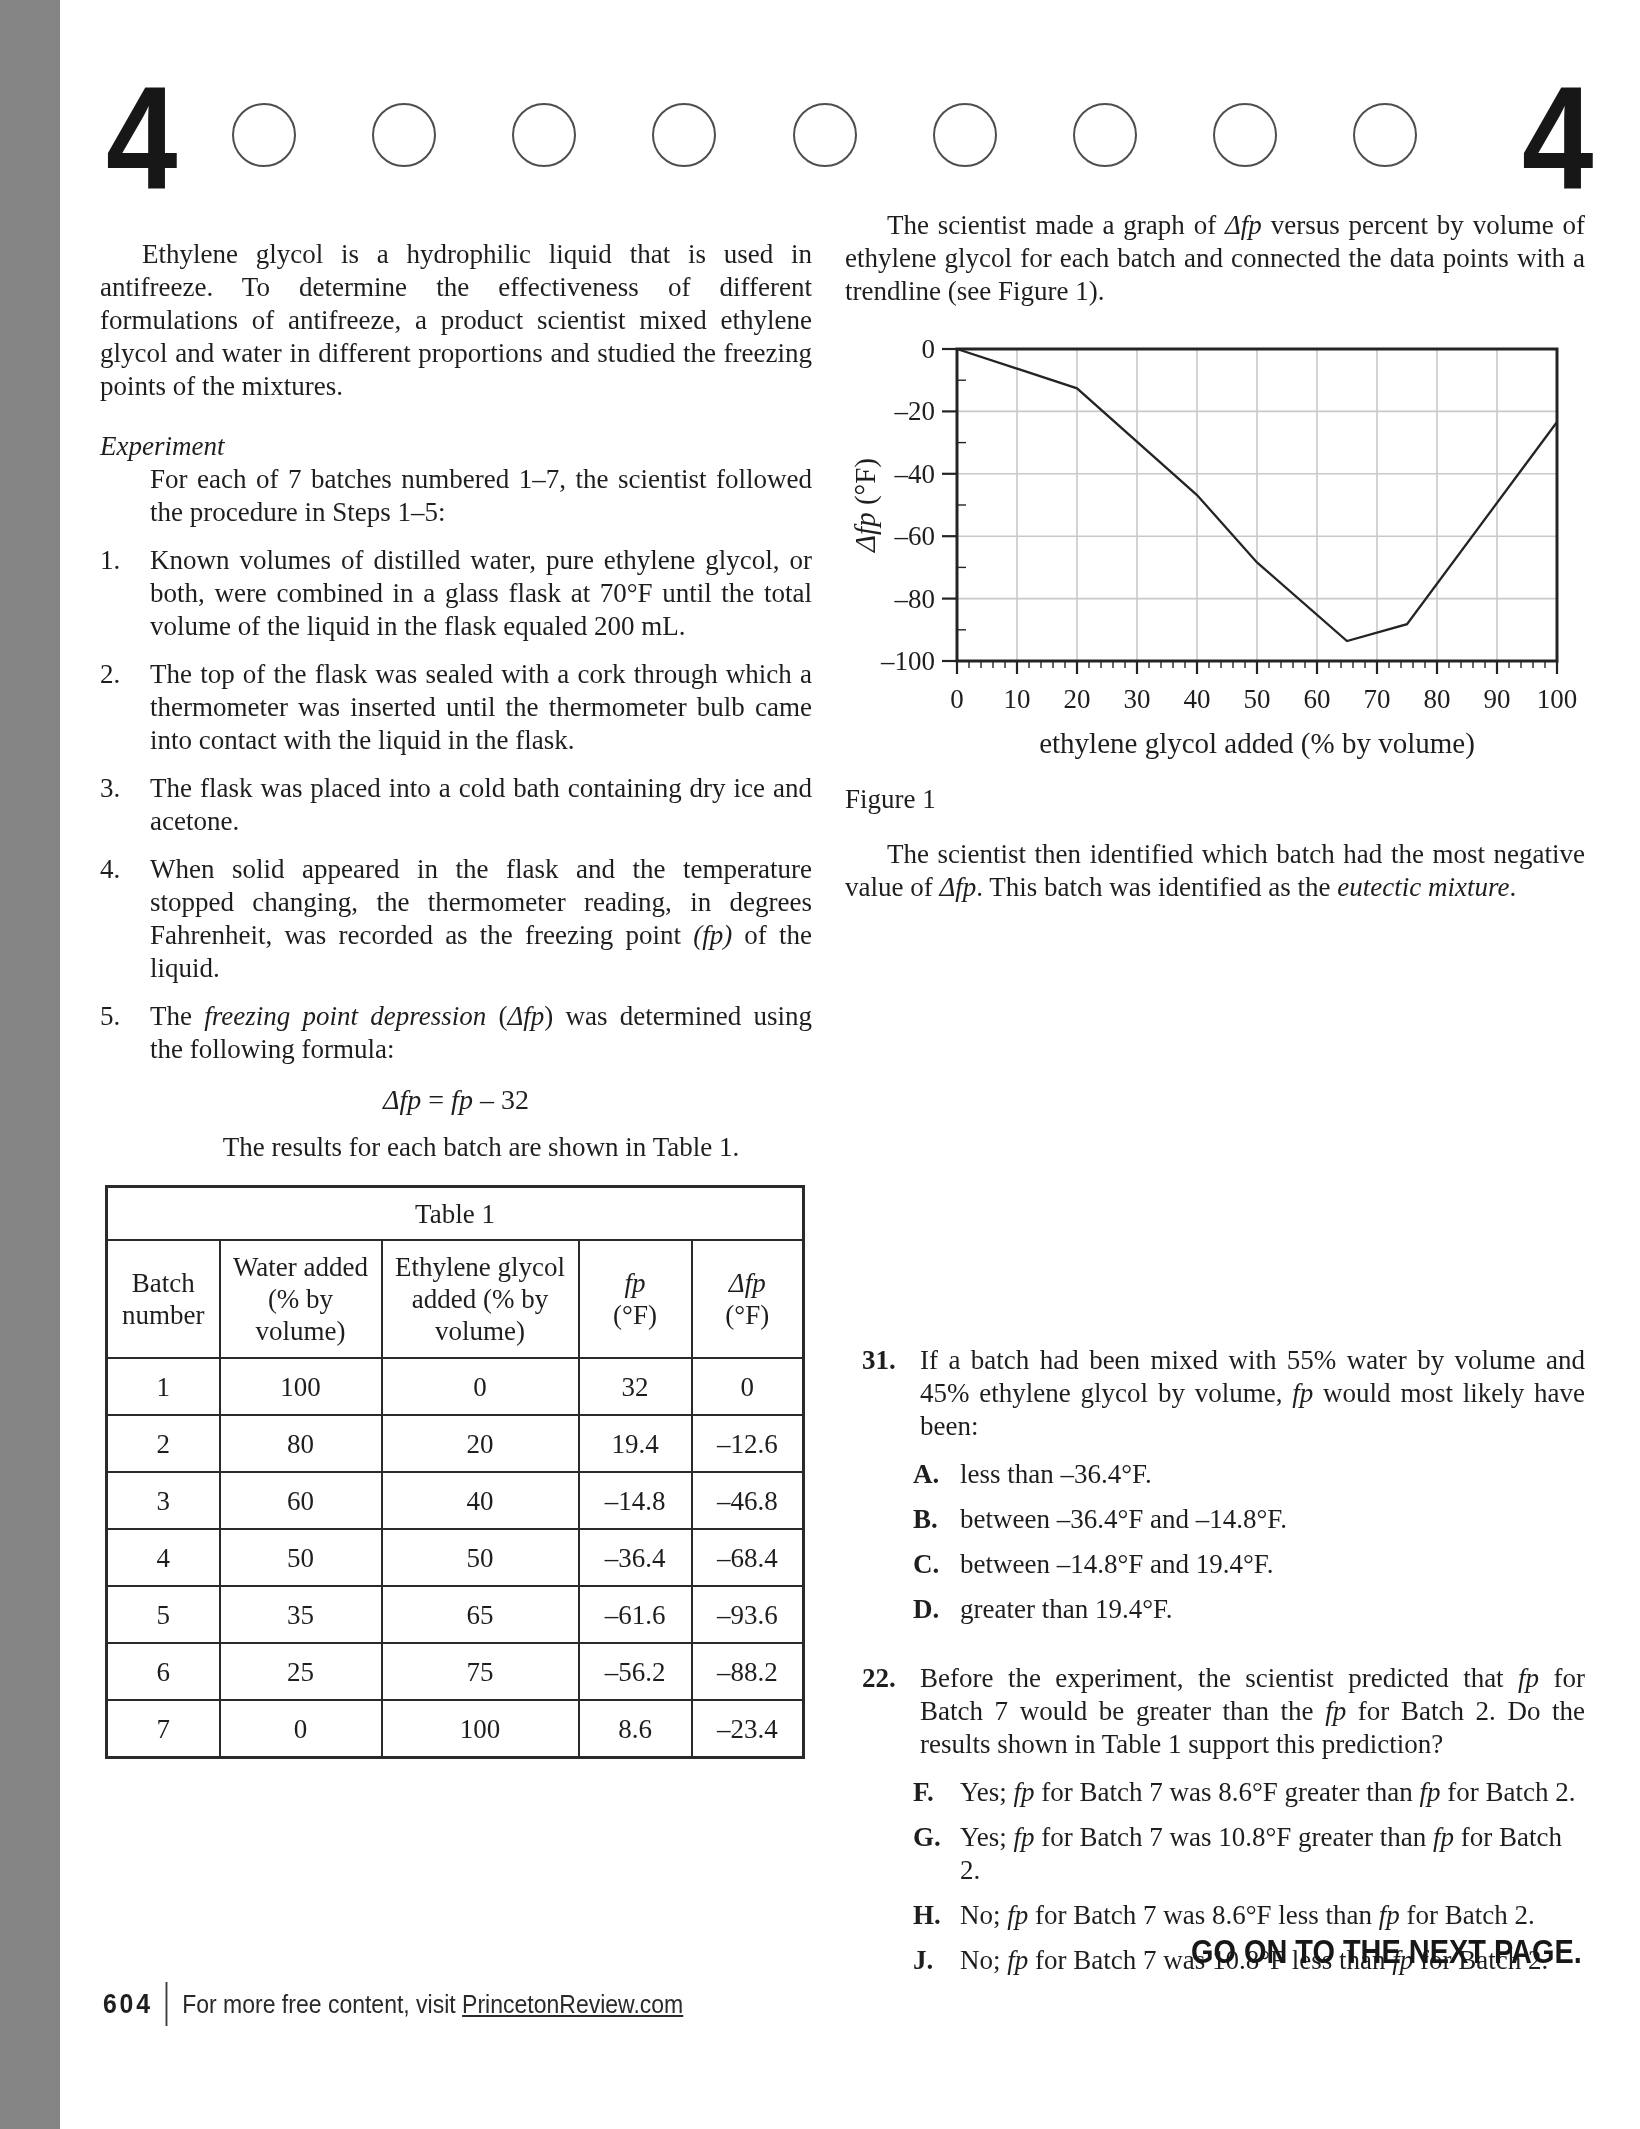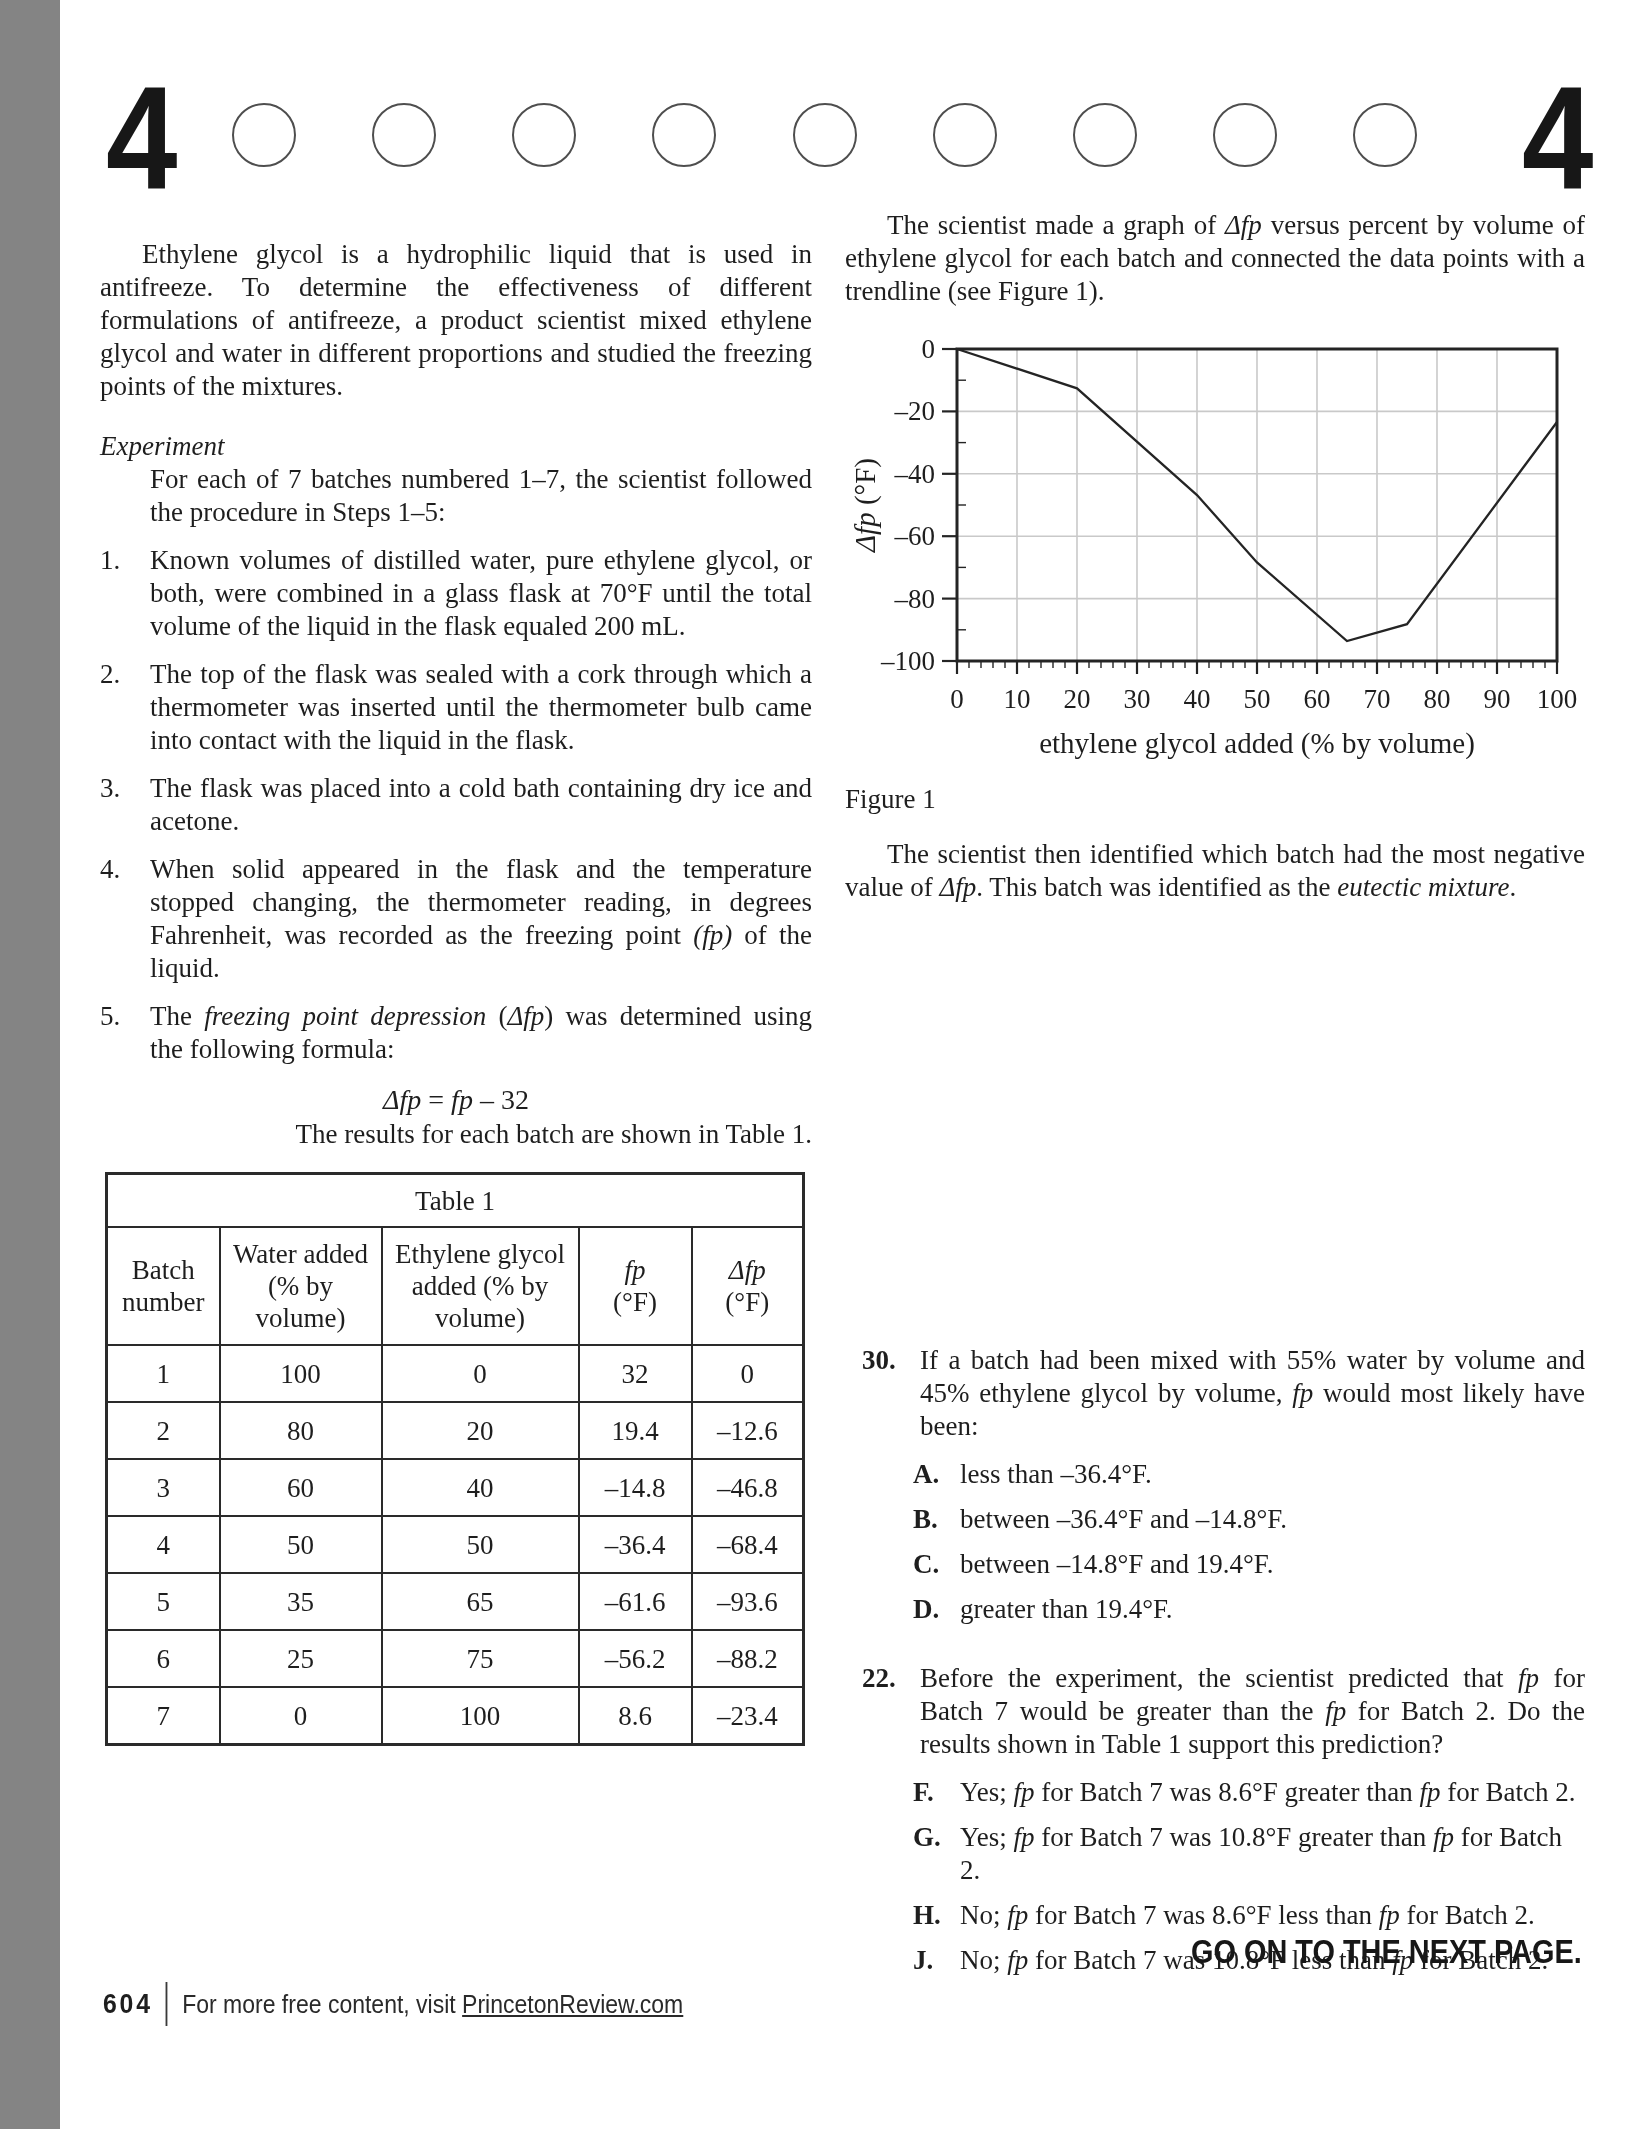--- a/index.html
+++ b/index.html
@@ -22,21 +22,21 @@
 
   .passage-title{font-family:"Liberation Sans",sans-serif;font-weight:bold;font-size:30px;
                  line-height:34px;margin:6px 0 0 0;text-align:left;}
   .p1{margin-top:25px;text-indent:42px;}
   .p2{margin-top:33px;text-indent:42px;}
   .exp-head{margin-top:17px;font-style:italic;text-align:left;}
   .exp-intro{padding-left:50px;}
   .step{position:relative;padding-left:50px;margin-top:15px;}
   .step .num{position:absolute;left:0;top:0;}
   .formula{margin-top:17px;text-align:center;font-size:28px;}
-  .results-note{margin-top:2px;padding-left:50px;text-align:right;}
+  .results-note{margin-top:15px;padding-left:50px;text-align:center;}
 
   table.results{border-collapse:collapse;margin:21px 0 0 5px;table-layout:fixed;
                 border:3px solid #2a2a2a;}
   table.results td{border:2px solid #2a2a2a;text-align:center;vertical-align:middle;
                    font-size:27px;line-height:32px;padding:0;}
   td.tbl-title{height:51px;}
   tr.hdr td{height:116px;}
   tr.datarow td{height:55px;}
 
   .fig-intro{margin-top:4px;text-indent:42px;}
@@ -284,21 +284,21 @@
           <text x="90" y="335" text-anchor="end" font-size="27">–100</text>
           <polyline points="112,14 232,53.312 352,160.016 412,227.40800000000002 502,306.032 562,289.184 712,87.008" fill="none" stroke="#242424" stroke-width="2.3"></polyline>
           <text transform="translate(30 170) rotate(-90)" text-anchor="middle" font-size="29"><tspan font-style="italic">Δfp</tspan><tspan> (°F)</tspan></text>
           <text x="412" y="418" text-anchor="middle" font-size="29">ethylene glycol added (% by volume)</text>
         </svg>
     </div>
     <div class="fig-caption">Figure 1</div>
     <p class="eutectic"><span>The scientist then identified which batch had the most negative value of </span><span class="it">Δfp</span><span>. This batch was identified as the </span><span class="it">eutectic mixture</span><span>.</span></p>
     <div id="questions">
         <div class="q first">
-          <span class="qnum">30.</span>
+          <span class="qnum">31.</span>
           <div class="stem"><span>If a batch had been mixed with 55% water by volume and 45% ethylene glycol by volume, </span><span class="it">fp</span><span> would most likely have been:</span></div>
           <div class="opts">
             <div class="opt"><span class="letter">A.</span><span><span>less than –36.4°F.</span></span></div>
             <div class="opt"><span class="letter">B.</span><span><span>between –36.4°F and –14.8°F.</span></span></div>
             <div class="opt"><span class="letter">C.</span><span><span>between –14.8°F and 19.4°F.</span></span></div>
             <div class="opt"><span class="letter">D.</span><span><span>greater than 19.4°F.</span></span></div>
           </div>
         </div>
         <div class="q second">
           <span class="qnum">22.</span>

